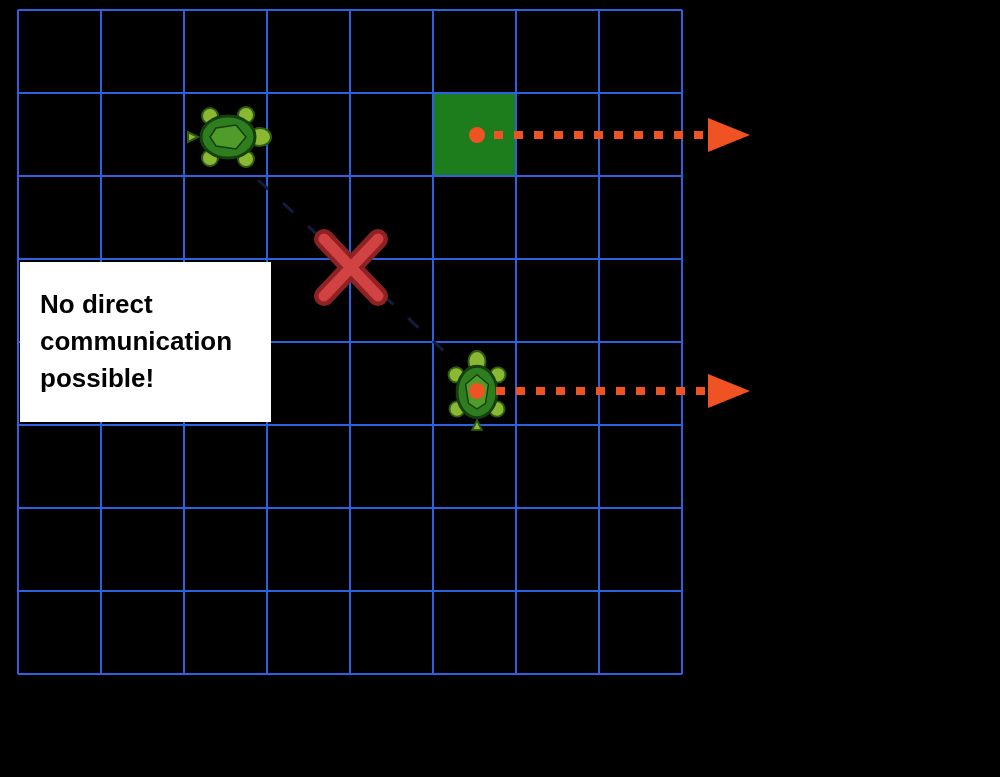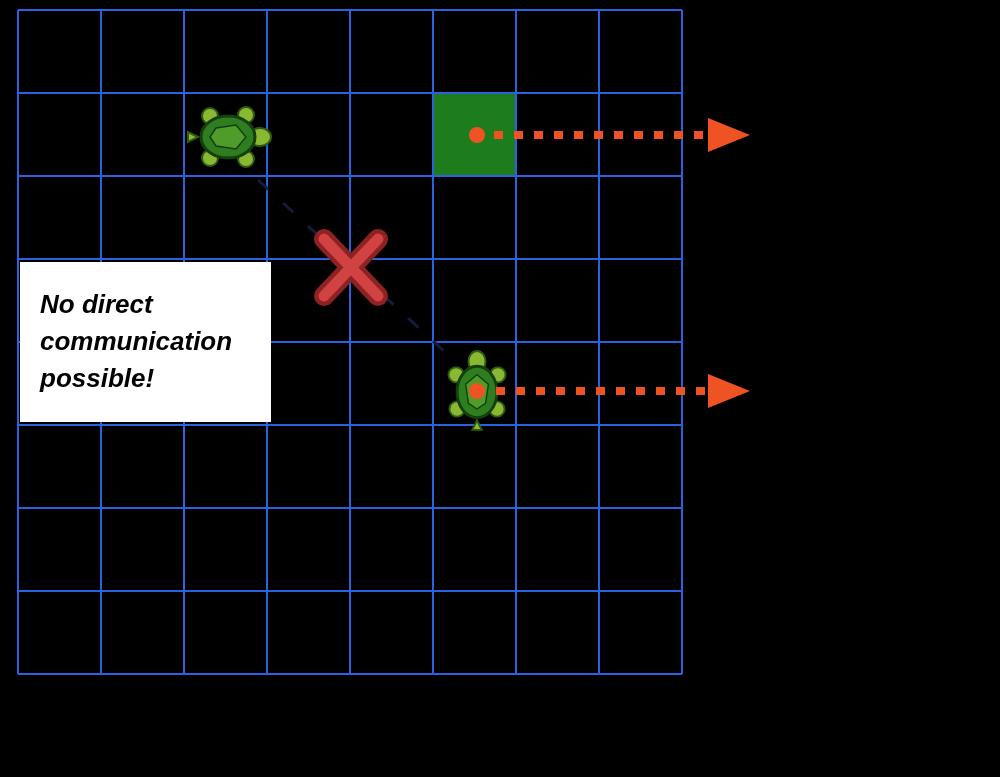--- a/index.html
+++ b/index.html
@@ -4,21 +4,20 @@
 <style>
   html,body { margin:0; padding:0; }
   body { background:#000; }
   .canvas {
     position:relative;
     width:1000px;
     height:777px;
     background:#000;
     overflow:hidden;
     font-family:"Liberation Sans", sans-serif;
-    font-style:italic;
   }
   .scene { position:absolute; left:0; top:0; }
   .note {
     position:absolute;
     left:20px;
     top:262px;
     width:251px;
     height:160px;
     background:#ffffff;
     color:#000000;

